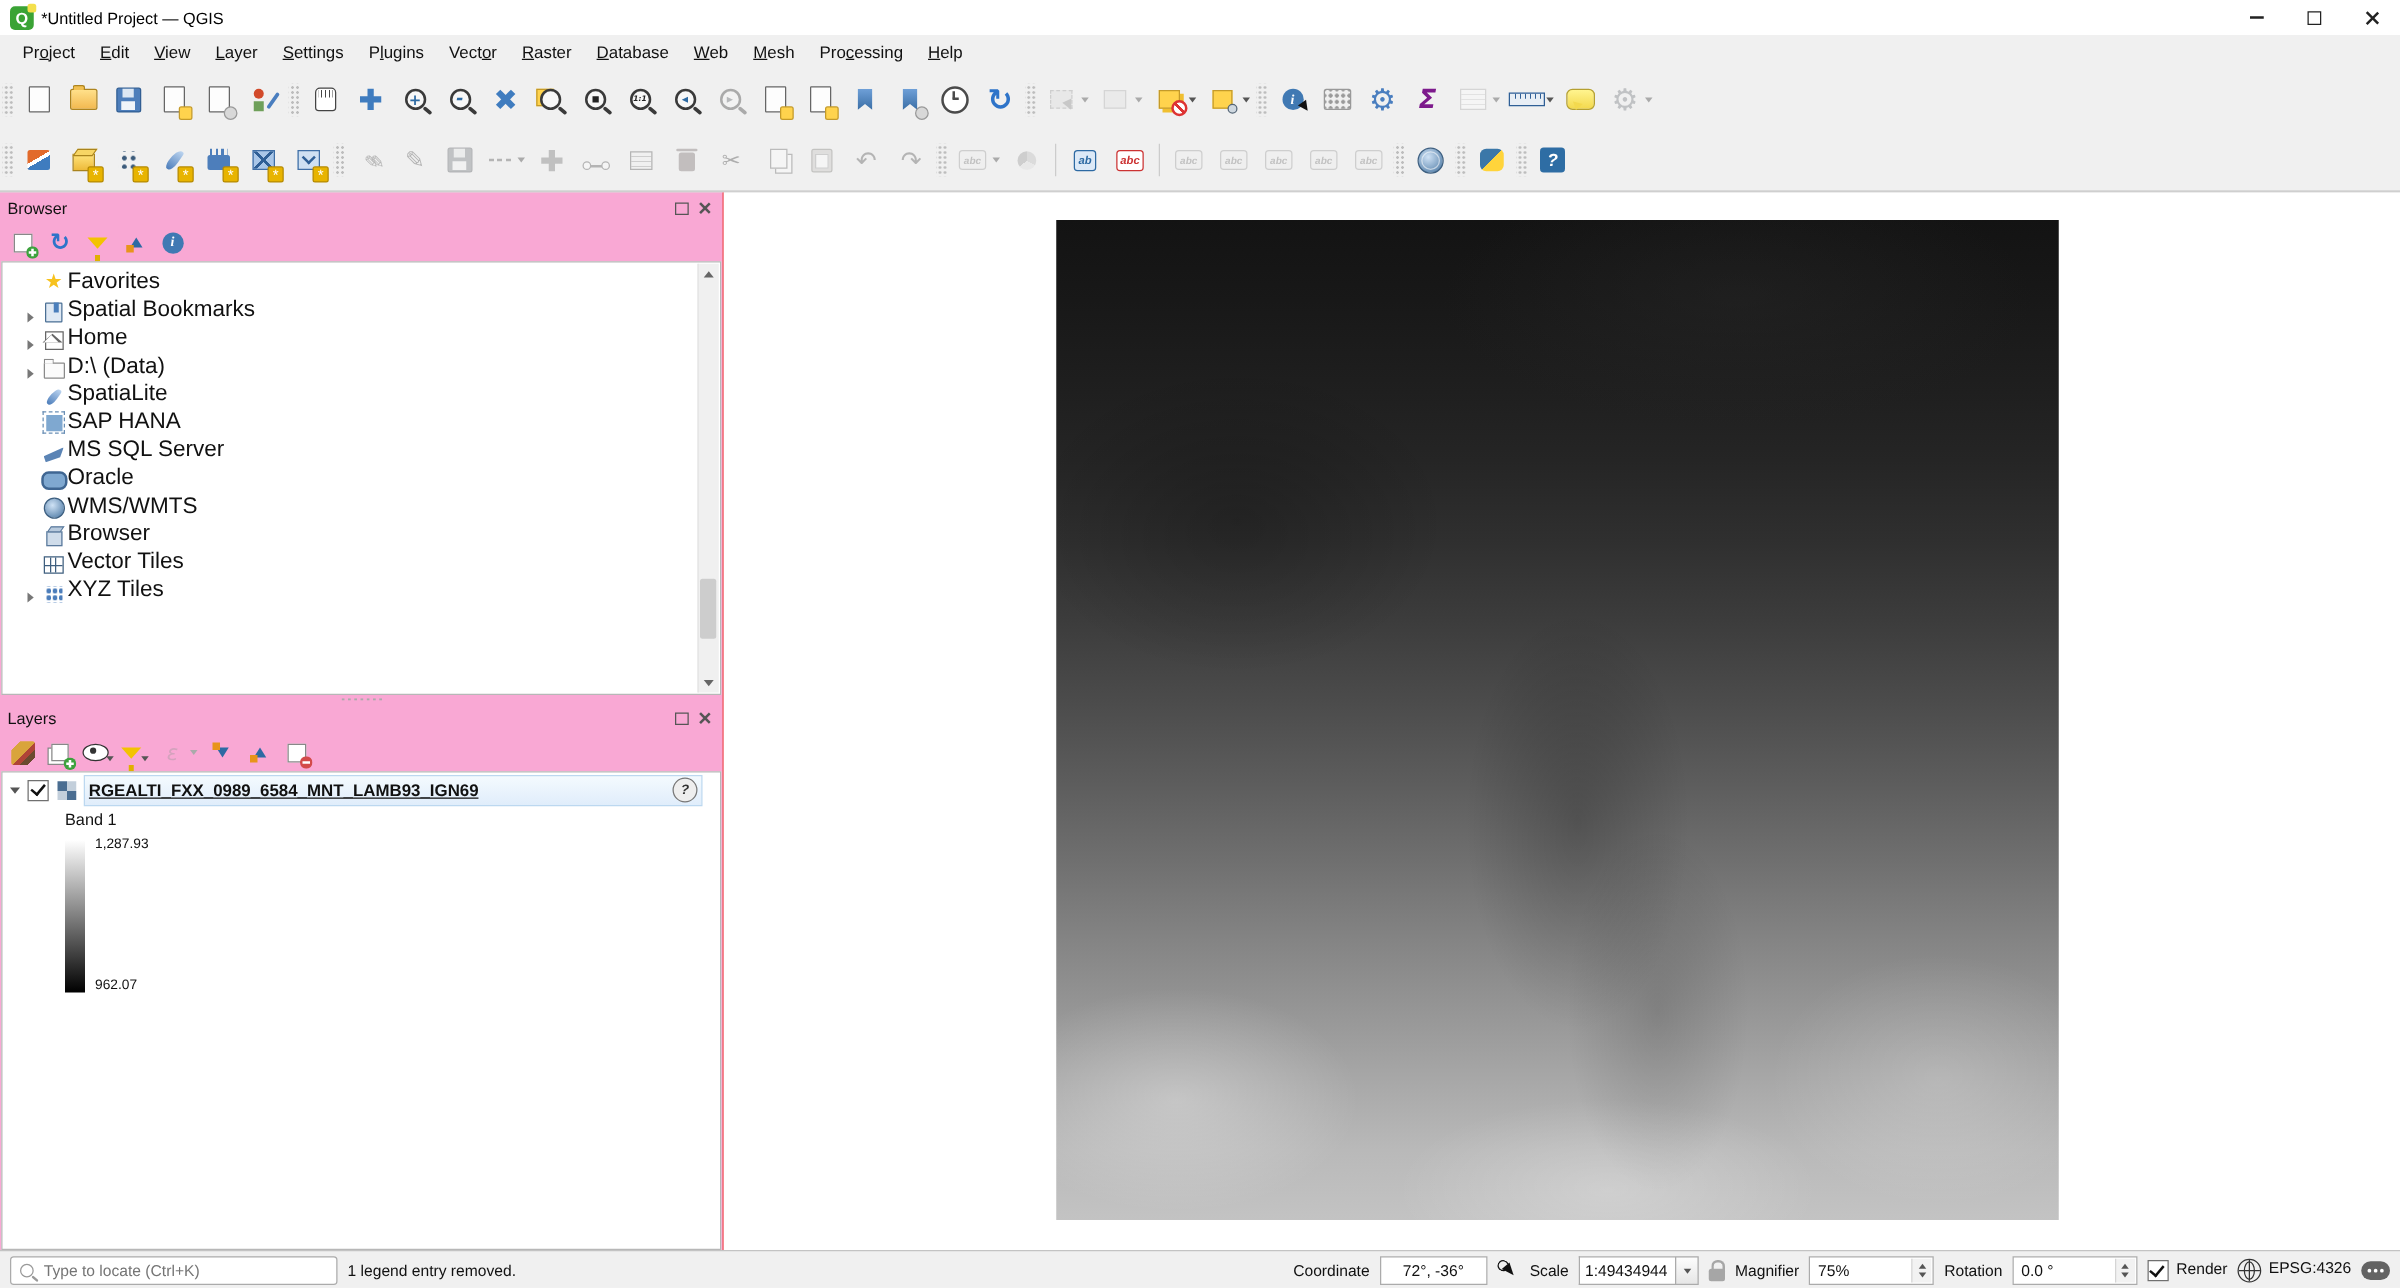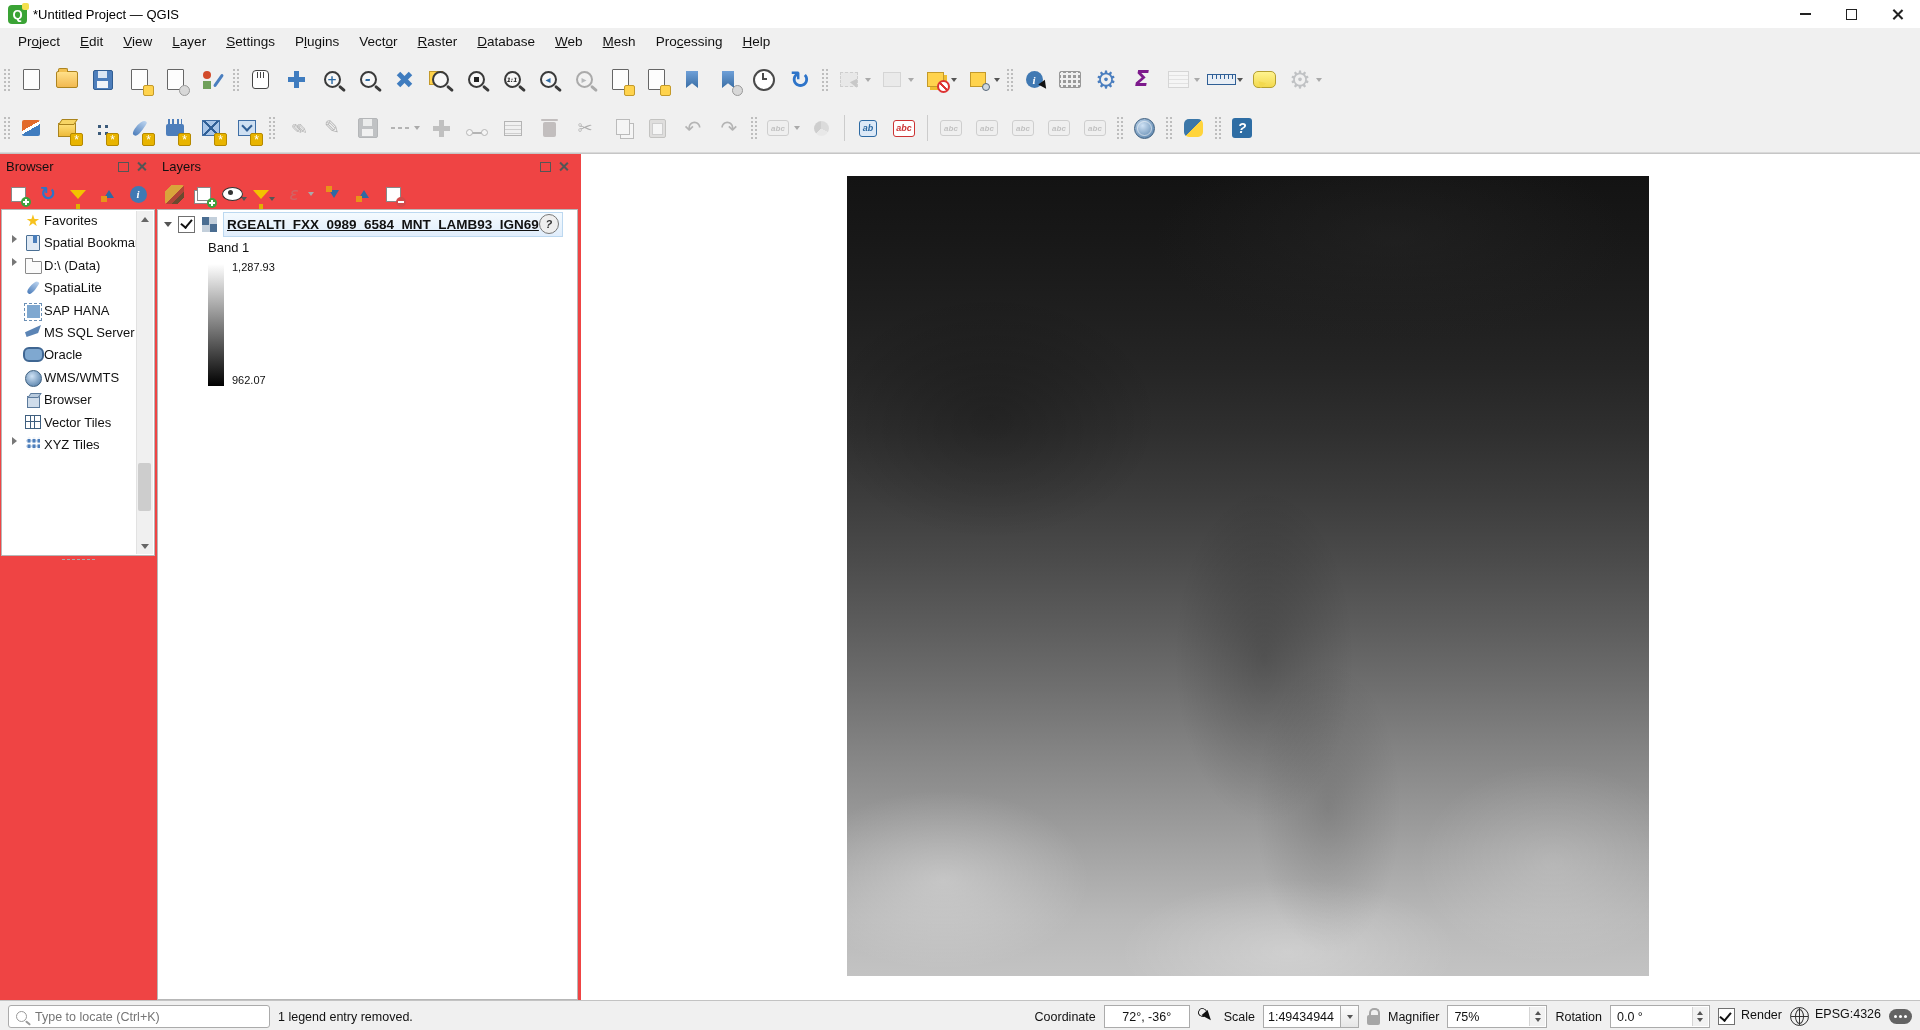--- a/index.html
+++ b/index.html
@@ -116,21 +116,21 @@
   .i-abcRed{height:15px;padding:0 2px;border:1.4px solid #c33;border-radius:3px;background:#fff;display:flex;align-items:center;font-weight:bold;font-size:9px;font-style:italic;color:#c33}
   .i-abcRed::before{content:"abc"}
   .i-pie{width:15px;height:15px;border-radius:50%;background:conic-gradient(#bbb 0 120deg,#ddd 120deg 230deg,#999 230deg)}
   .i-mglobe{width:19px;height:19px;border-radius:50%;border:1px solid #3d5f80;background:radial-gradient(circle at 40% 35%,#cfe2f5,#6d93b8 70%,#4a6f94);position:relative}
   .i-mglobe::before{content:"";position:absolute;inset:2px;border-radius:50%;border:1px solid rgba(255,255,255,.55)}
   .i-python{width:19px;height:18px;border-radius:5px;background:linear-gradient(135deg,#3b77a8 0 50%,#ffd43b 50%)}
   .i-help{width:20px;height:20px;background:#2e6da4;border-radius:3px;display:flex;align-items:center;justify-content:center}
   .i-help::before{content:"?";color:#fff;font-weight:bold;font-size:14px}
   
   .content{position:relative;height:846px;border-top:1px solid #c6c6c6;display:flex}
-  .dock{width:578px;flex:none;background:#ef4444;border-right:3px solid #ef4444;display:flex;flex-direction:row}
+  .dock{width:578px;flex:none;background:#f9a8d4;border-right:1px solid #ef4444;display:flex;flex-direction:column}
   .panel{position:relative}
   .phead{height:25px;display:flex;align-items:center;padding:0 6px;font-size:13px}
   .phead .ptitle{flex:1}
   .ph-btn{width:18px;height:16px;display:flex;align-items:center;justify-content:center}
   .ph-float i{width:9px;height:8px;border:1.2px solid #555;display:block}
   .ph-close i{width:9px;height:9px;position:relative;display:block}
   .ph-close i::before,.ph-close i::after{content:"";position:absolute;left:4px;top:-1px;width:1.5px;height:11px;background:#555}
   .ph-close i::before{transform:rotate(45deg)}.ph-close i::after{transform:rotate(-45deg)}
   .ptools{height:30px;display:flex;align-items:center;padding:0 4px;gap:2px}
   .pti{width:28px;height:26px;display:flex;align-items:center;justify-content:center;position:relative}
@@ -151,21 +151,21 @@
   .i-expandAll::after{content:"";position:absolute;left:1px;top:0;width:6px;height:6px;background:#e8941a}
   .i-brush{width:19px;height:19px;background:linear-gradient(135deg,transparent 0 18%,#d9a43b 18% 52%,#b04437 52% 68%,#6b4a2f 68% 84%,transparent 84%);border-radius:2px}
   .i-addgroup{width:12px;height:12px;border:1.5px solid #888;background:#fff;position:relative;box-shadow:-3px 3px 0 -1px #fff,-3px 3px 0 0 #888}
   .i-addgroup::after{content:"";position:absolute;right:-7px;bottom:-8px;width:10px;height:10px;border-radius:50%;
     background:linear-gradient(#fff,#fff) center/2px 6px no-repeat,linear-gradient(#fff,#fff) center/6px 2px no-repeat,#3da23d}
   .i-eye{width:19px;height:12px;border:1.6px solid #333;border-radius:50%;position:relative;background:#fff}
   .i-eye::before{content:"";position:absolute;left:5px;top:2px;width:5px;height:5px;border-radius:50%;background:#333}
   .i-eps::before{content:"ε";font-size:17px;color:#999;line-height:1}
   
   .tree{background:#fff;border:1px solid #b7b7b7;margin:0 1px;position:relative;overflow:hidden;flex:1}
-  .trow{display:flex;align-items:flex-start;height:22.4px;padding-left:5px;font-size:13px}
+  .trow{display:flex;align-items:flex-end;height:22.4px;padding-left:15px;font-size:18px}
   .cwrap{width:15px;display:flex;justify-content:center;flex:none}
   .caret{width:0;height:0;border-top:4px solid transparent;border-bottom:4px solid transparent;border-left:5px solid #777}
   .ticon{width:22px;display:flex;justify-content:center;align-items:center;flex:none}
   .tlabel{white-space:nowrap}
   .t-star::before{content:"★";color:#f7c21e;font-size:16px;line-height:1}
   .t-book{width:12px;height:14px;background:#dfe9f4;border:1.3px solid #4a6f94;border-radius:1px;position:relative}
   .t-book::after{content:"";position:absolute;right:2px;top:-1px;width:4px;height:8px;background:#4a7ebb}
   .t-home{width:13px;height:13px;border:1.4px solid #666;position:relative;margin-top:3px}
   .t-home::before{content:"";position:absolute;left:-3px;top:-7px;border:8px solid transparent;border-bottom:7px solid #666}
   .t-home::after{content:"";position:absolute;left:-1.5px;top:-4.5px;border:6.5px solid transparent;border-bottom:6px solid #fff}
@@ -560,20 +560,29 @@
             <span class="tlabel">Favorites</span>
             </div>
           <div class="trow">
             <span class="cwrap">
                 <i class="caret"></i>
               </span>
               <span class="ticon">
                 <i class="t-book"></i>
               </span>
             <span class="tlabel">Spatial Bookmarks</span>
+            </div>
+          <div class="trow">
+            <span class="cwrap">
+                <i class="caret"></i>
+              </span>
+              <span class="ticon">
+                <i class="t-home"></i>
+              </span>
+            <span class="tlabel">Home</span>
             </div>
           <div class="trow">
             <span class="cwrap">
                 <i class="caret"></i>
               </span>
               <span class="ticon">
                 <i class="t-folder"></i>
               </span>
             <span class="tlabel">D:\ (Data)</span>
             </div>

